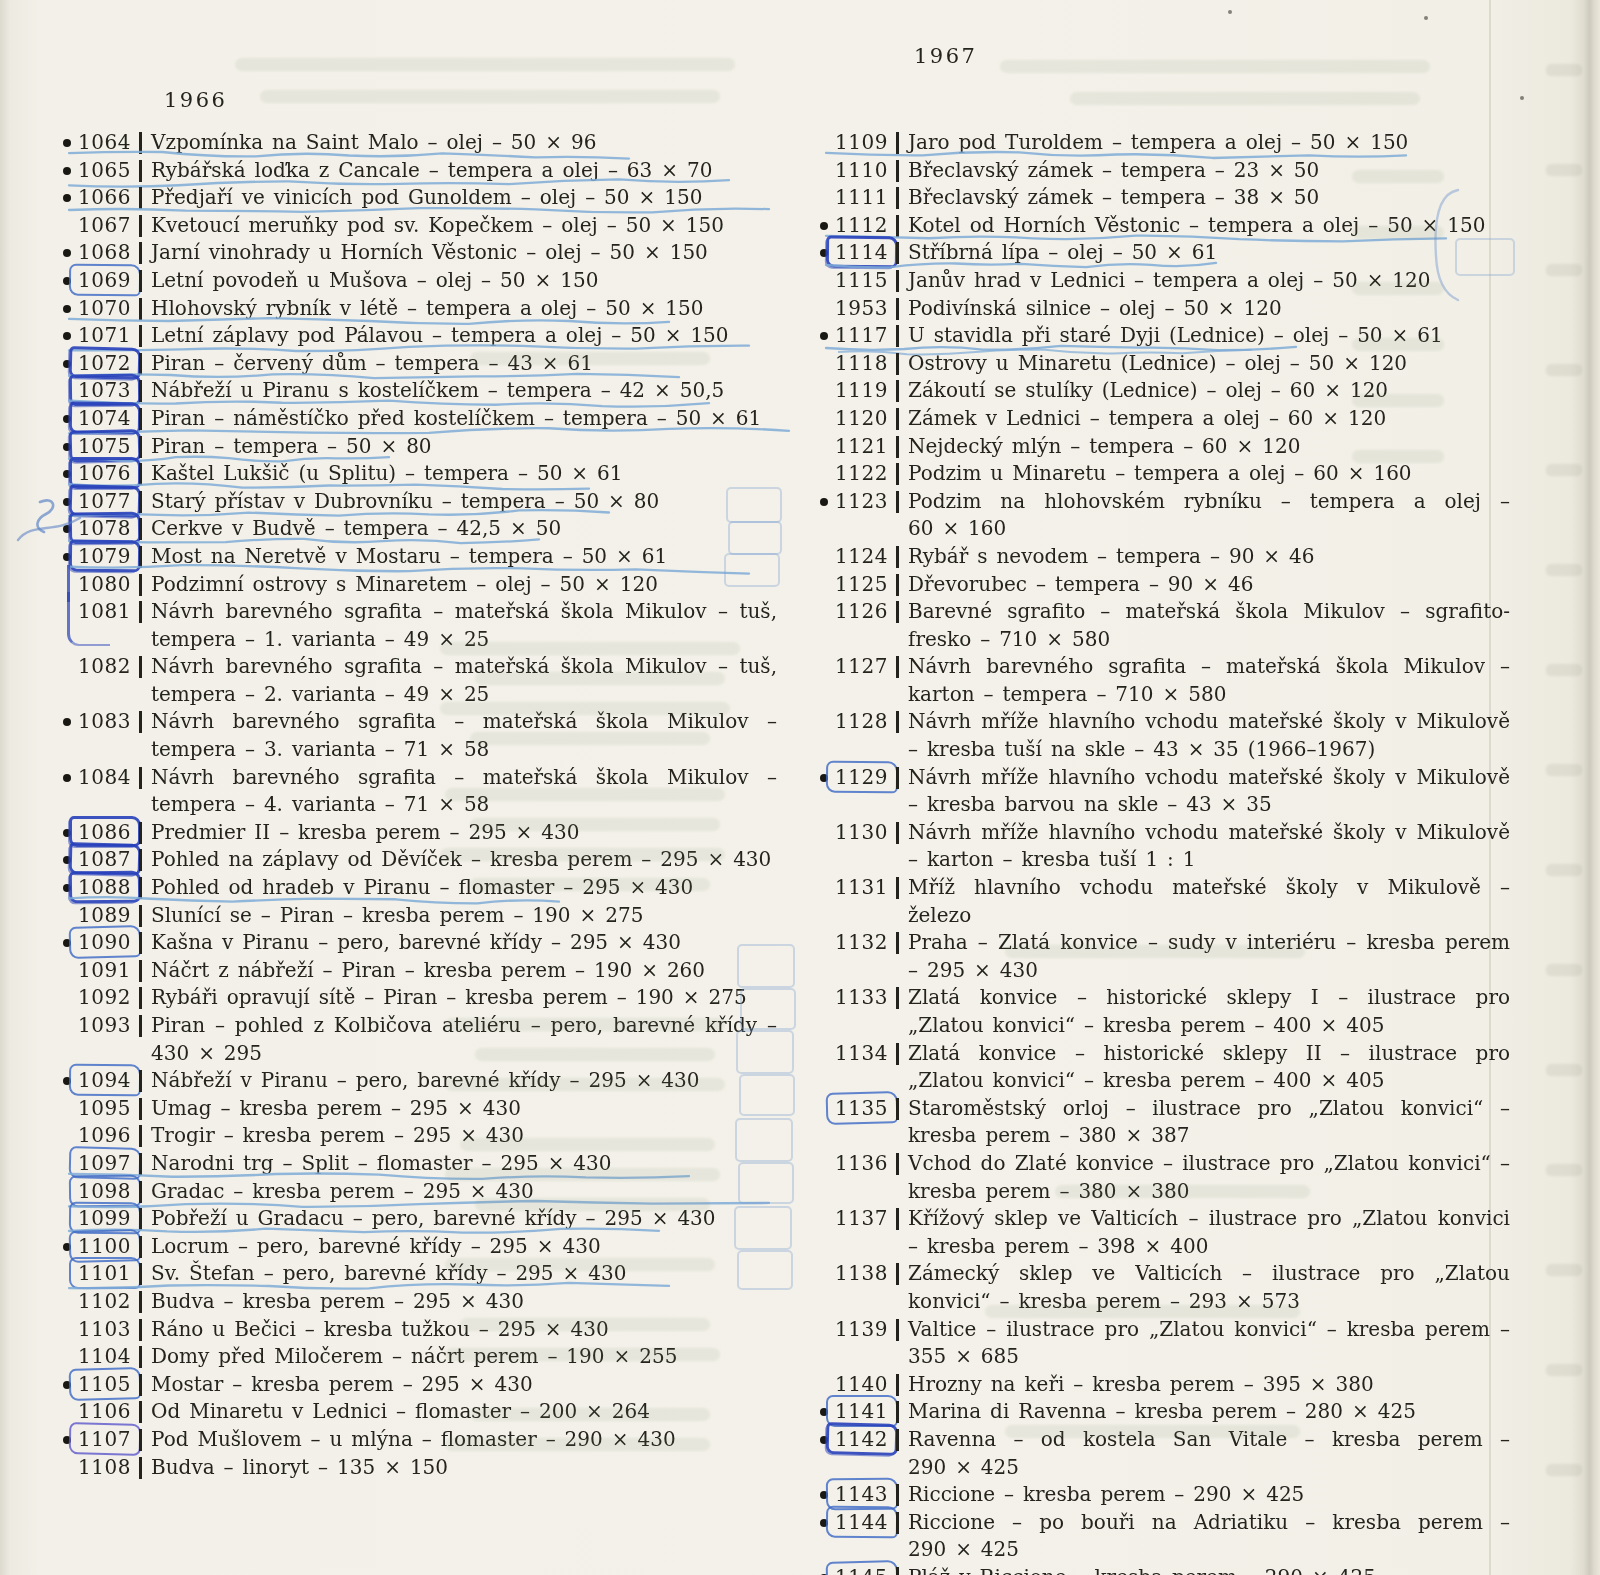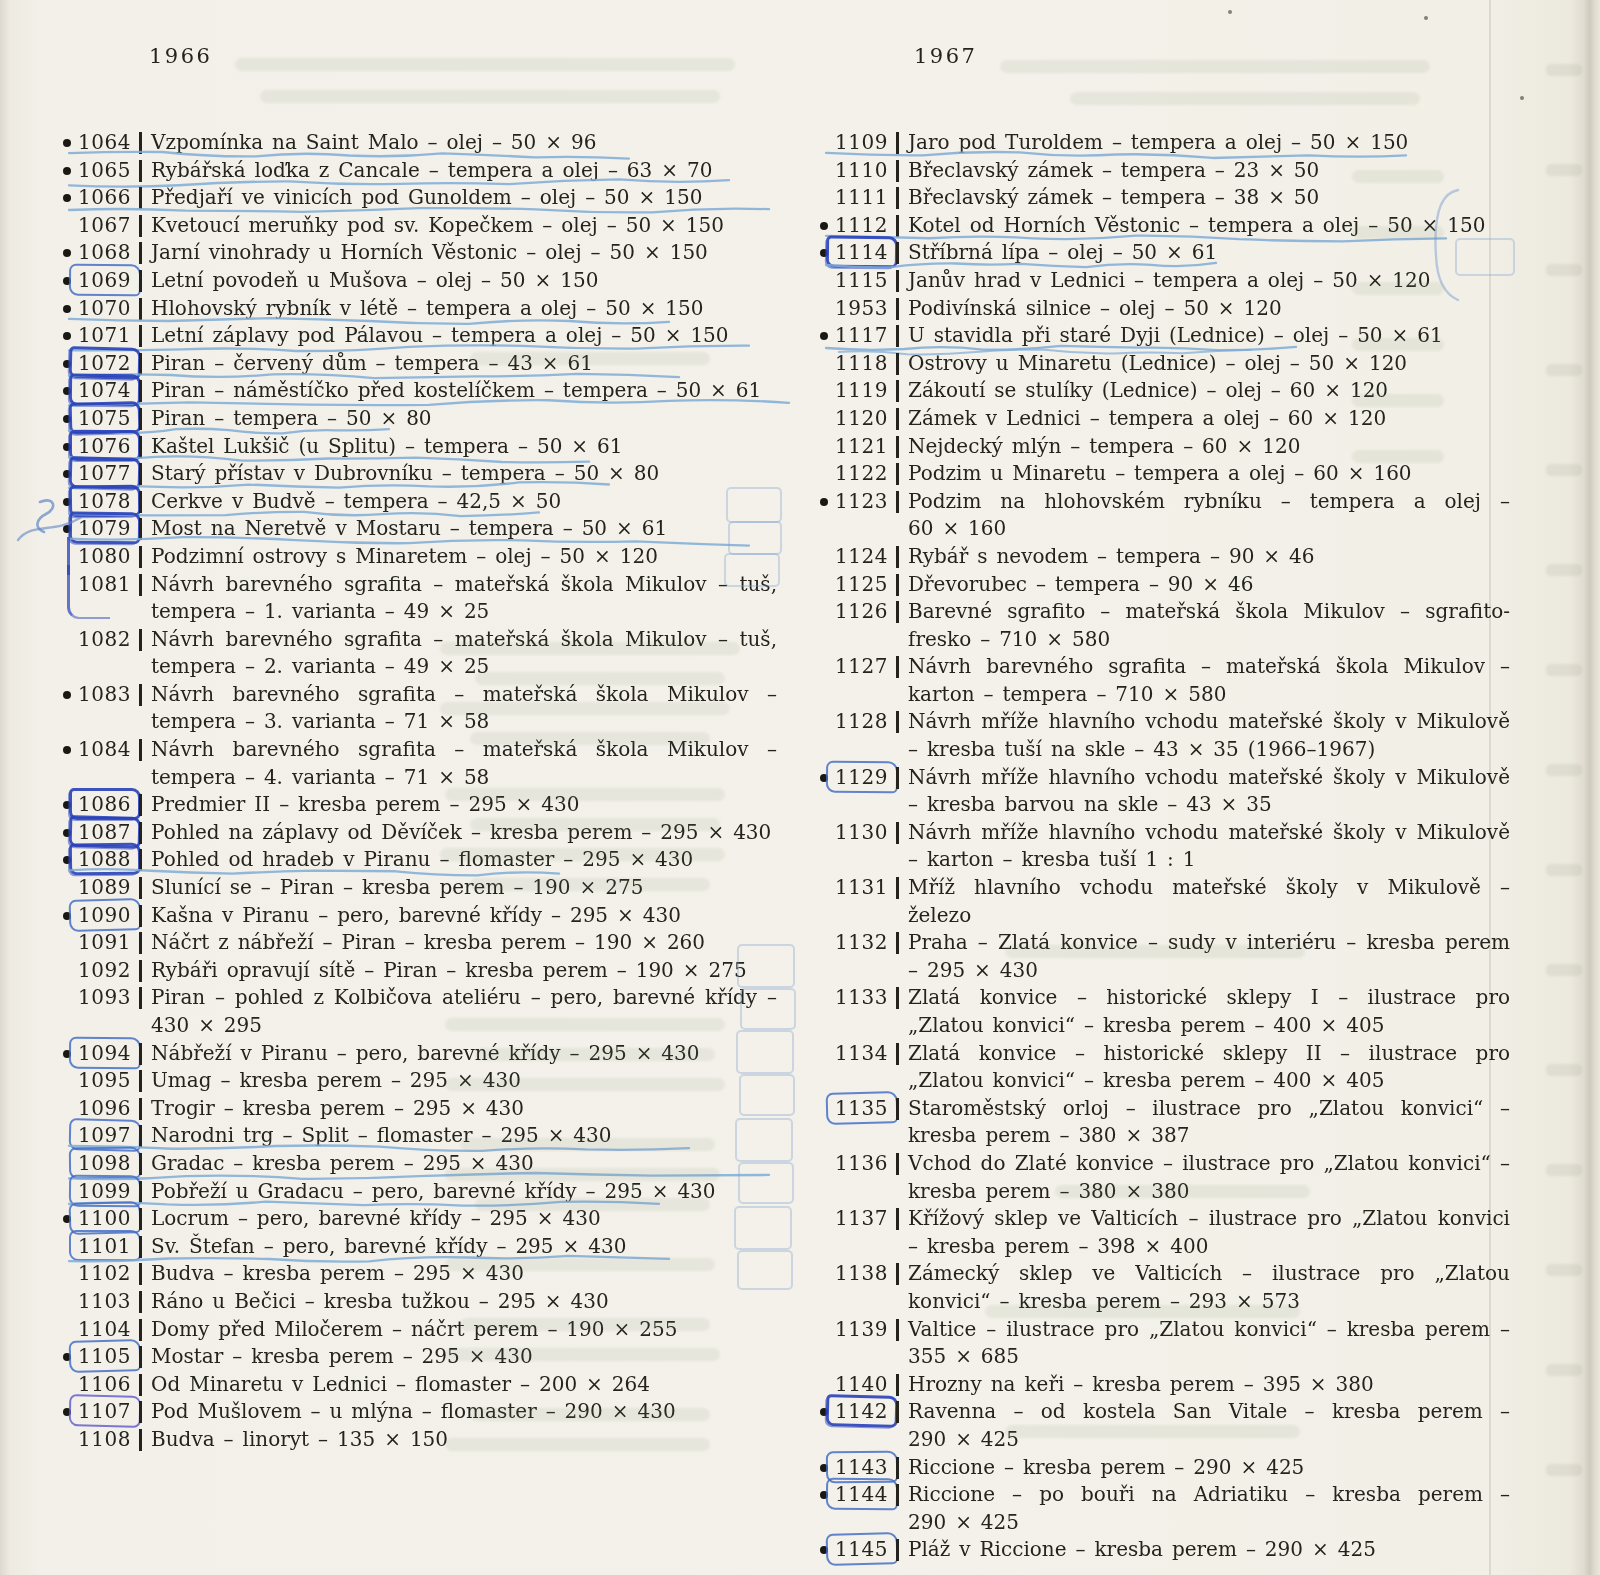--- a/index.html
+++ b/index.html
@@ -1,20 +1,20 @@
 <!DOCTYPE html>
 <html><head>
 <meta charset="utf-8">
 <style>
   html,body{margin:0;padding:0;background:#dddacf;}
   #page{position:relative;width:1600px;height:1575px;overflow:hidden;
     background:linear-gradient(90deg,#ebe8df 0,#f2f0e8 2.5%,#f3f1e9 60%,#f1efe6 93%,#eae7db 100%);
     font-family:"DejaVu Serif","Liberation Serif",serif;color:#24231d;}
   .yr{position:absolute;top:44px;font-size:21px;letter-spacing:2.5px;}
-  #yr-left{left:149px;} #yr-right{left:914px;}
+  #yr-left{left:164px;margin-top:44px;} #yr-right{left:914px;}
   .col{position:absolute;top:101px;margin-top:28px;}
   #col-left{left:63px;width:714px;}
   #col-right{left:820px;width:690px;}
   .entry{position:relative;display:flex;align-items:flex-start;line-height:27.6px;font-size:20px;}
   .b{flex:0 0 15px;position:relative;}
   .b.on::before{content:"";position:absolute;left:0;top:10px;width:8px;height:8px;border-radius:50%;background:#191813;}
   .num{flex:0 0 57px;position:relative;letter-spacing:0.5px;white-space:nowrap;}
   .bar{flex:0 0 16px;position:relative;}
   .bar::before{content:"";position:absolute;left:4px;top:3px;width:2.6px;height:22px;background:#23221c;}
   .txt{flex:1;text-align:justify;word-spacing:0.13em;}
@@ -115,20 +115,29 @@
       <div class="entry">
         <span class="b on"></span>
         <span class="num">1072<span class="numbox box-heavy" style="transform: rotate(1.4deg);"></span></span>
         <span class="bar"></span>
         <div class="txt">Piran – červený dům – tempera – 43&nbsp;×&nbsp;61</div>
         <svg class="uline" width="610" height="14" viewBox="0 0 610 14" style="transform: rotate(0deg);">
           <path d="M0 5 Q50.8 2.2 101.7 4.0 Q152.5 8.1 203.3 3.4 Q254.2 2.4 305.0 7.1 Q355.8 6.3 406.7 5.3 Q457.5 5.4 508.3 2.8 Q559.2 3.1 610.0 6.2" fill="none" stroke="#7fabd7" stroke-width="2.3" stroke-linecap="round" opacity="0.85"></path>
         </svg>
       </div>
       <div class="entry">
+        <span class="b"></span>
+        <span class="num">1073<span class="numbox box-heavy" style="transform: rotate(-0.7deg);"></span></span>
+        <span class="bar"></span>
+        <div class="txt">Nábřeží u Piranu s kostelíčkem – tempera – 42&nbsp;×&nbsp;50,5</div>
+        <svg class="uline" width="640" height="14" viewBox="0 0 640 14" style="transform: rotate(0.4deg);">
+          <path d="M0 5 Q53.3 7.9 106.7 7.0 Q160.0 3.1 213.3 5.5 Q266.7 5.4 320.0 2.7 Q373.3 6.3 426.7 6.0 Q480.0 2.5 533.3 6.6 Q586.7 8.1 640.0 2.9" fill="none" stroke="#7fabd7" stroke-width="2.3" stroke-linecap="round" opacity="0.85"></path>
+        </svg>
+      </div>
+      <div class="entry">
         <span class="b on"></span>
         <span class="num">1074<span class="numbox box-heavy" style="transform: rotate(0.7deg);"></span></span>
         <span class="bar"></span>
         <div class="txt">Piran – náměstíčko před kostelíčkem – tempera – 50&nbsp;×&nbsp;61</div>
         <svg class="uline" width="720" height="14" viewBox="0 0 720 14" style="transform: rotate(-0.4deg);">
           <path d="M0 5 Q60.0 3.9 120.0 2.7 Q180.0 4.5 240.0 5.8 Q300.0 7.0 360.0 6.8 Q420.0 2.1 480.0 3.1 Q540.0 8.0 600.0 4.5 Q660.0 2.8 720.0 7.3" fill="none" stroke="#7fabd7" stroke-width="2.3" stroke-linecap="round" opacity="0.85"></path>
         </svg>
       </div>
       <div class="entry">
         <span class="b on"></span>
@@ -551,20 +560,26 @@
         <span class="b"></span>
         <span class="num">1139</span>
         <span class="bar"></span>
         <div class="txt">Valtice – ilustrace pro „Zlatou konvici“ – kresba perem – 355&nbsp;×&nbsp;685</div>
       </div>
       <div class="entry">
         <span class="b"></span>
         <span class="num">1140</span>
         <span class="bar"></span>
         <div class="txt">Hrozny na keři – kresba perem – 395&nbsp;×&nbsp;380</div>
+      </div>
+      <div class="entry">
+        <span class="b on"></span>
+        <span class="num">1141<span class="numbox box-light" style="transform: rotate(0deg);"></span></span>
+        <span class="bar"></span>
+        <div class="txt">Marina di Ravenna – kresba perem – 280&nbsp;×&nbsp;425</div>
       </div>
       <div class="entry">
         <span class="b on"></span>
         <span class="num">1142<span class="numbox box-heavy" style="transform: rotate(1.4deg);"></span></span>
         <span class="bar"></span>
         <div class="txt">Ravenna – od kostela San Vitale – kresba perem – 290&nbsp;×&nbsp;425</div>
       </div>
       <div class="entry">
         <span class="b on"></span>
         <span class="num">1143<span class="numbox box-light" style="transform: rotate(-0.7deg);"></span></span>

